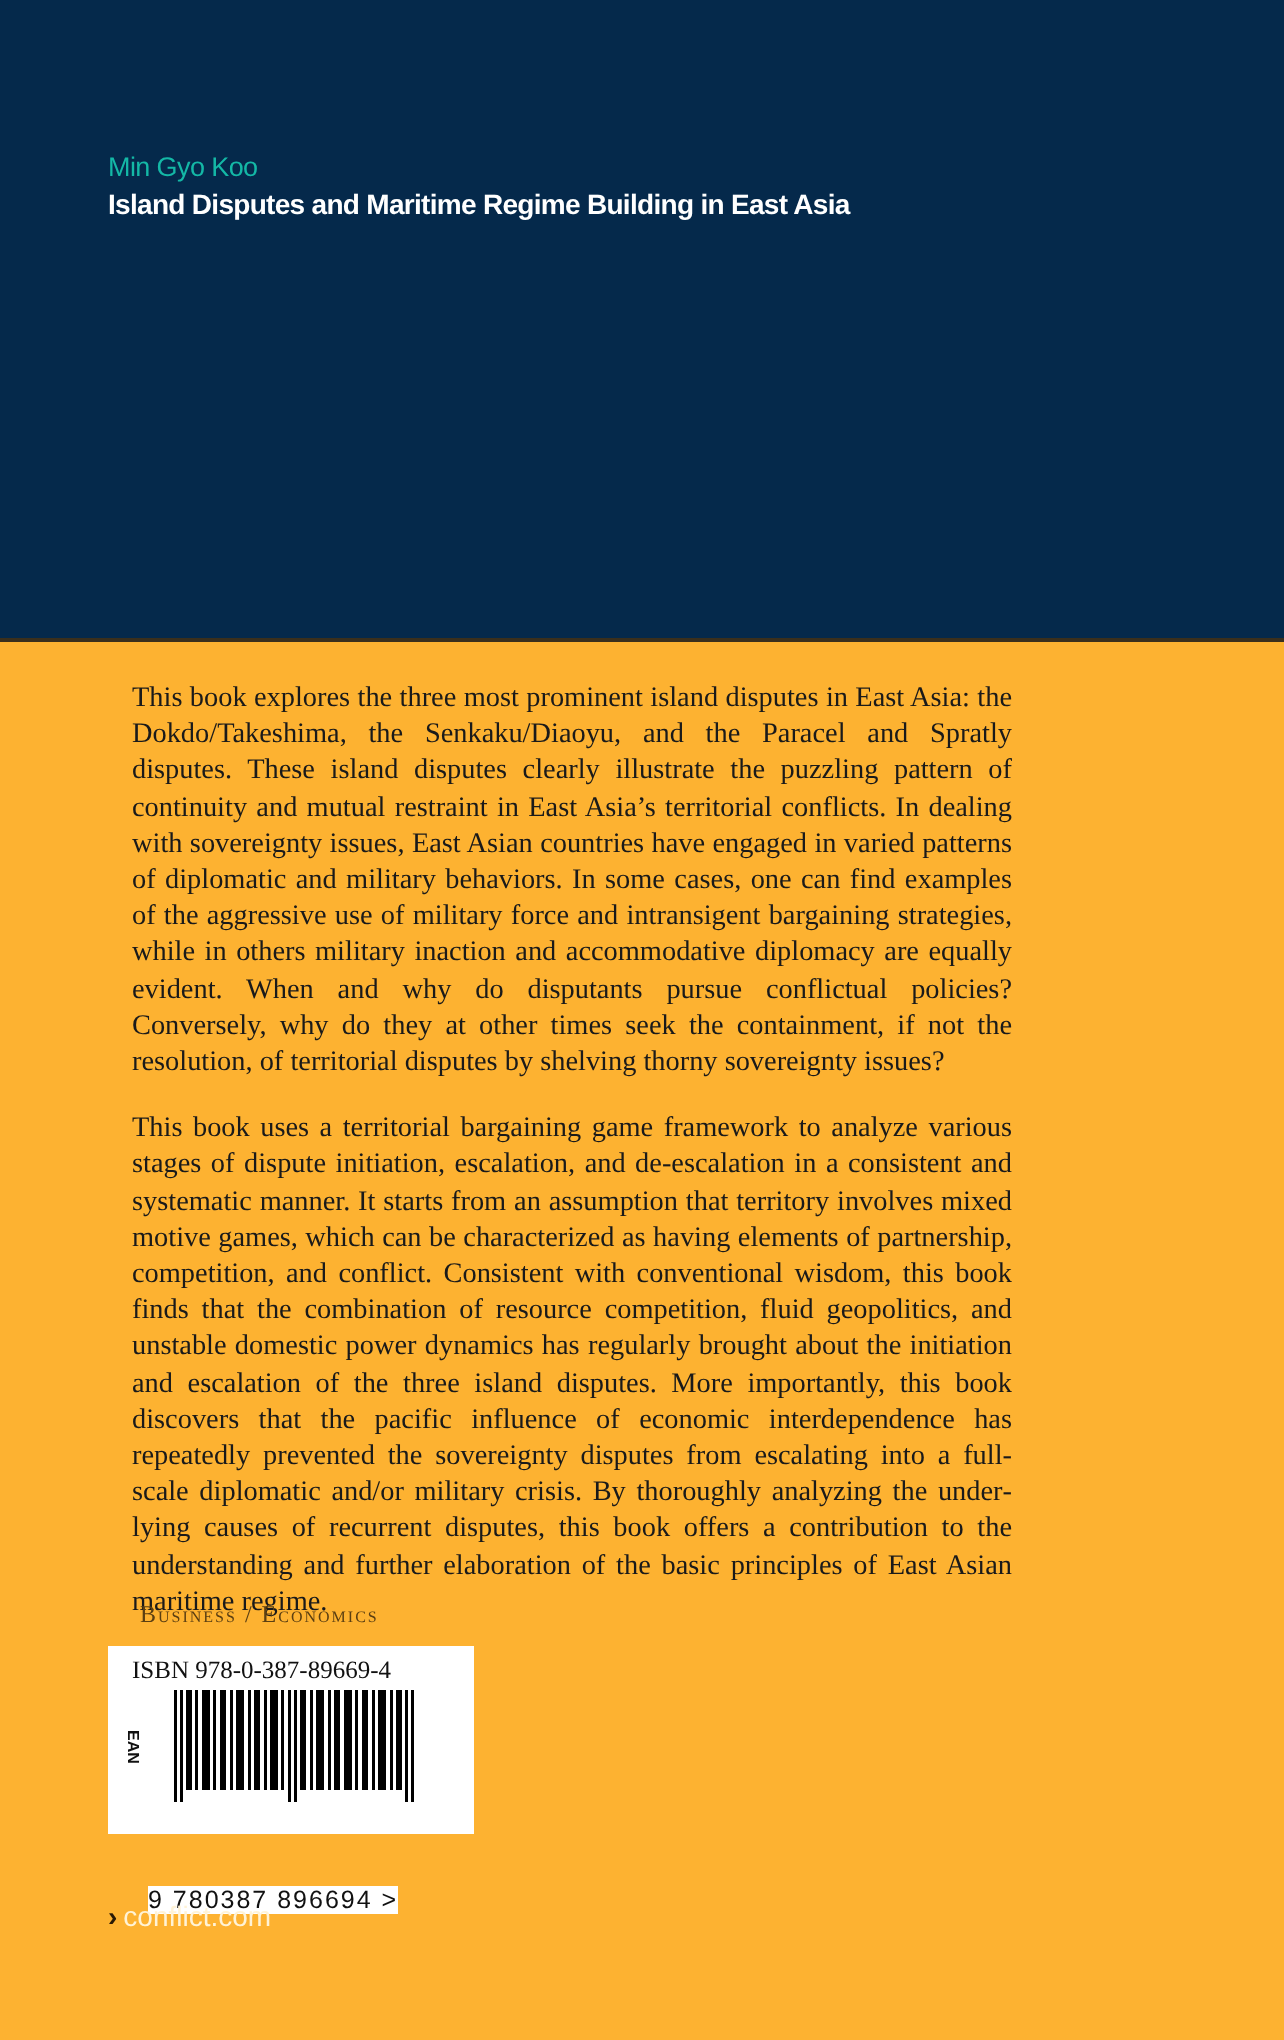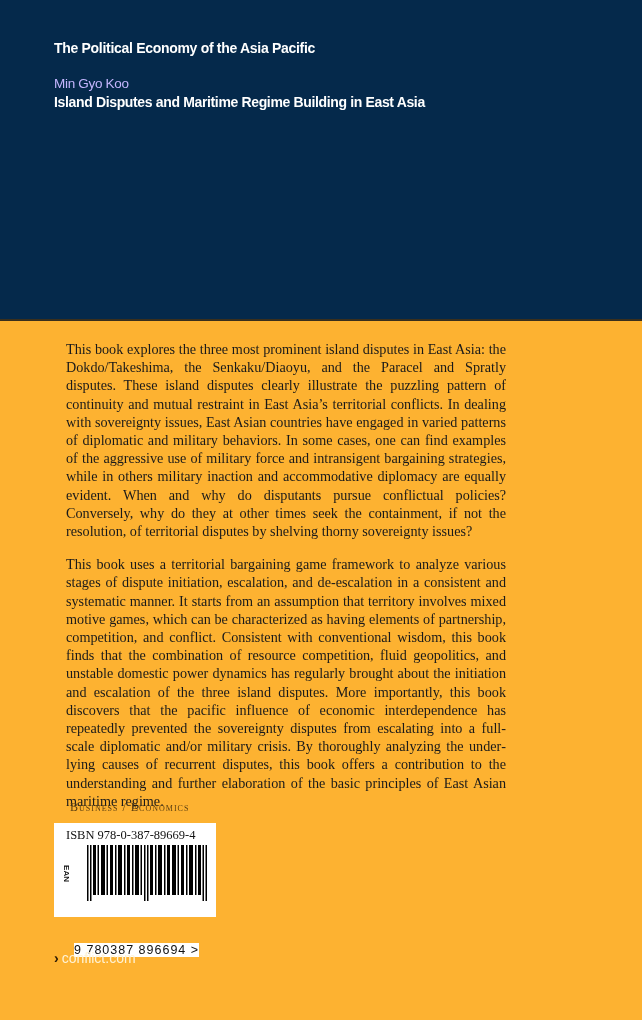--- a/index.html
+++ b/index.html
@@ -1,37 +1,36 @@
 <!DOCTYPE html>
 <html><head>
 <meta charset="utf-8">
 <style>
   html, body { margin:0; padding:0; }
   body { width:642px; height:1020px; position:relative; overflow:hidden; background:#fdb231; }
   .top-band { position:absolute; left:0; top:0; width:642px; height:319px; background:#05294b; border-bottom:2px solid #3a2f1c; }
   .top-band .series { position:absolute; left:54px; top:40px; color:#fff; font-family:"Liberation Sans", sans-serif; font-weight:bold; font-size:14px; letter-spacing:-0.3px; }
-  .top-band .author { position:absolute; left:54px; top:76px; color:#c4b5fd; font-family:"Liberation Sans", sans-serif; font-size:13.5px; letter-spacing:-0.3px; }
+  .top-band .author { position:absolute; left:54px; top:76px; color:#14b8a6; font-family:"Liberation Sans", sans-serif; font-size:13.5px; letter-spacing:-0.3px; }
   .top-band .title { position:absolute; left:54px; top:94px; color:#fff; font-family:"Liberation Sans", sans-serif; font-weight:bold; font-size:14px; letter-spacing:-0.35px; }
   .top-band .subtitle { position:absolute; left:54px; top:112px; color:#fff; font-family:"Liberation Sans", sans-serif; font-size:13.5px; letter-spacing:-0.3px; }
   .body-text { position:absolute; left:66px; top:340px; width:440px; font-family:"Liberation Serif", serif; font-size:14.2px; line-height:18.2px; color:#1a1a1a; text-align:justify; hyphens:manual; }
   .body-text p { margin:0 0 15px 0; }
   .category { position:absolute; left:70px; top:800px; font-family:"Liberation Serif", serif; font-size:12px; letter-spacing:1px; font-variant:small-caps; color:#5b3f12; }
-  .barcode-box { position:absolute; left:54px; top:823px; width:162px; height:94px; background:#fff; }
+  .barcode-box { position:absolute; left:54px; top:823px; width:183px; height:94px; background:#fff; }
   .isbn { position:absolute; left:12px; top:5px; font-family:"Liberation Serif", serif; font-size:12.5px; color:#111; white-space:nowrap; }
   .ean { position:absolute; left:4px; top:46px; font-family:"Liberation Sans", sans-serif; font-weight:bold; font-size:8px; transform:rotate(90deg); color:#111; }
   .bars { position:absolute; left:33px; top:22px; width:120px; height:56px; }
   .digits { position:absolute; left:20px; top:76px; font-family:"Liberation Sans", sans-serif; font-size:12.5px; letter-spacing:1px; color:#111; background:#fff; white-space:nowrap;margin-top:44px; }
   .springer { position:absolute; left:54px; top:950px; font-family:"Liberation Sans", sans-serif; font-size:14px; color:#fff3d6; }
   .springer .chev { color:#2a1a05; font-weight:bold; margin-right:3px; }
 </style>
 </head>
 <body>
 
 <div class="top-band">
-  <div class="series">The Political Economy of the Asia Pacific</div>
   <div class="author">Min Gyo Koo</div>
   <div class="title">Island Disputes and Maritime Regime Building in East Asia</div>
 </div>
 
 <div class="body-text">
   <p>This book explores the three most prominent island disputes in East Asia: the Dokdo/Takeshima, the Senkaku/Diaoyu, and the Paracel and Spratly disputes. These island disputes clearly illustrate the puzzling pattern of continuity and mutual restraint in East Asia’s territorial conflicts. In dealing with sovereignty issues, East Asian countries have en­gaged in varied patterns of diplomatic and military behaviors. In some cases, one can find ex­amples of the aggressive use of military force and intransigent bargaining strategies, while in others military inaction and accommodative diplomacy are equally evident. When and why do disputants pursue conflictual policies? Conversely, why do they at other times seek the containment, if not the resolution, of territorial disputes by shelving thorny sovereignty is­sues?</p>
   <p>This book uses a territorial bargaining game framework to analyze various stages of dispute initiation, escalation, and de-escalation in a consistent and systematic manner. It starts from an assumption that territory involves mixed motive games, which can be characterized as having elements of partnership, competition, and conflict. Consistent with conventional wis­dom, this book finds that the combination of resource competition, fluid geopolitics, and unstable domestic power dynamics has regularly brought about the initiation and escalation of the three island disputes. More importantly, this book discovers that the pacific influence of economic interdependence has repeatedly prevented the sovereignty disputes from esca­lating into a full-scale diplomatic and/or military crisis. By thoroughly analyzing the under­lying causes of recurrent disputes, this book offers a contribution to the understanding and further elaboration of the basic principles of East Asian maritime regime.</p>
 </div>
 
 <div class="category">Business / Economics</div>

